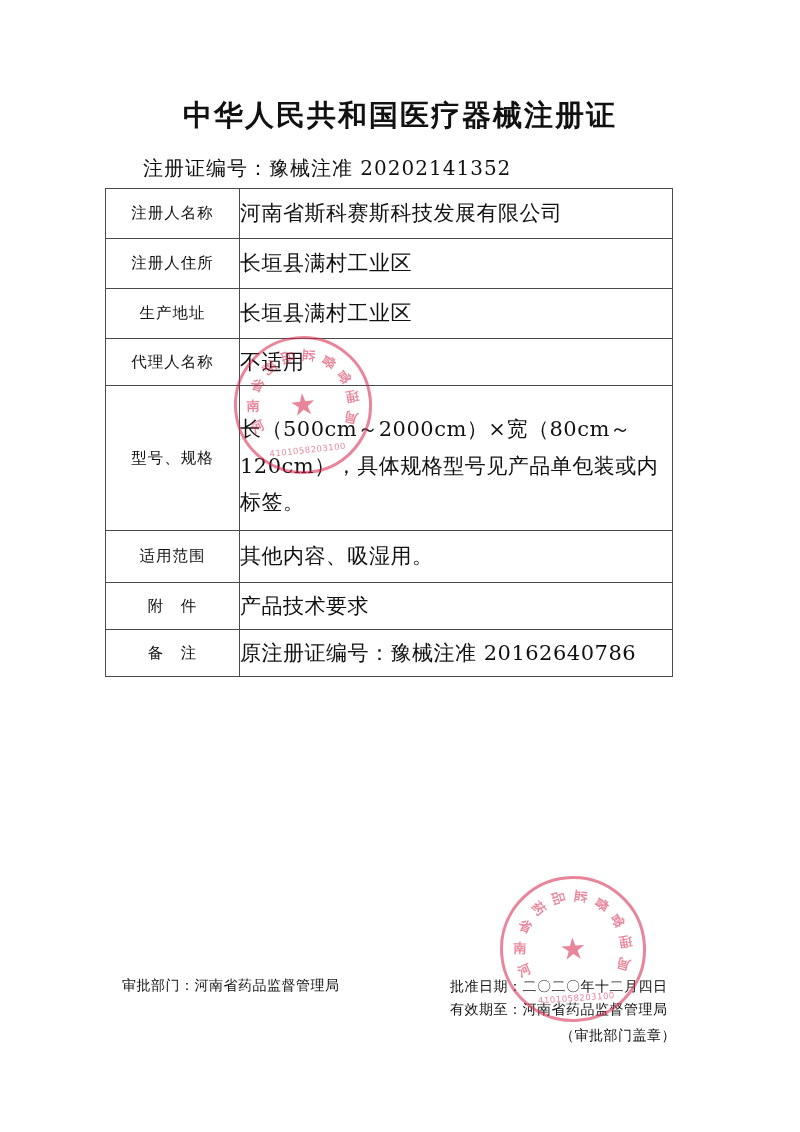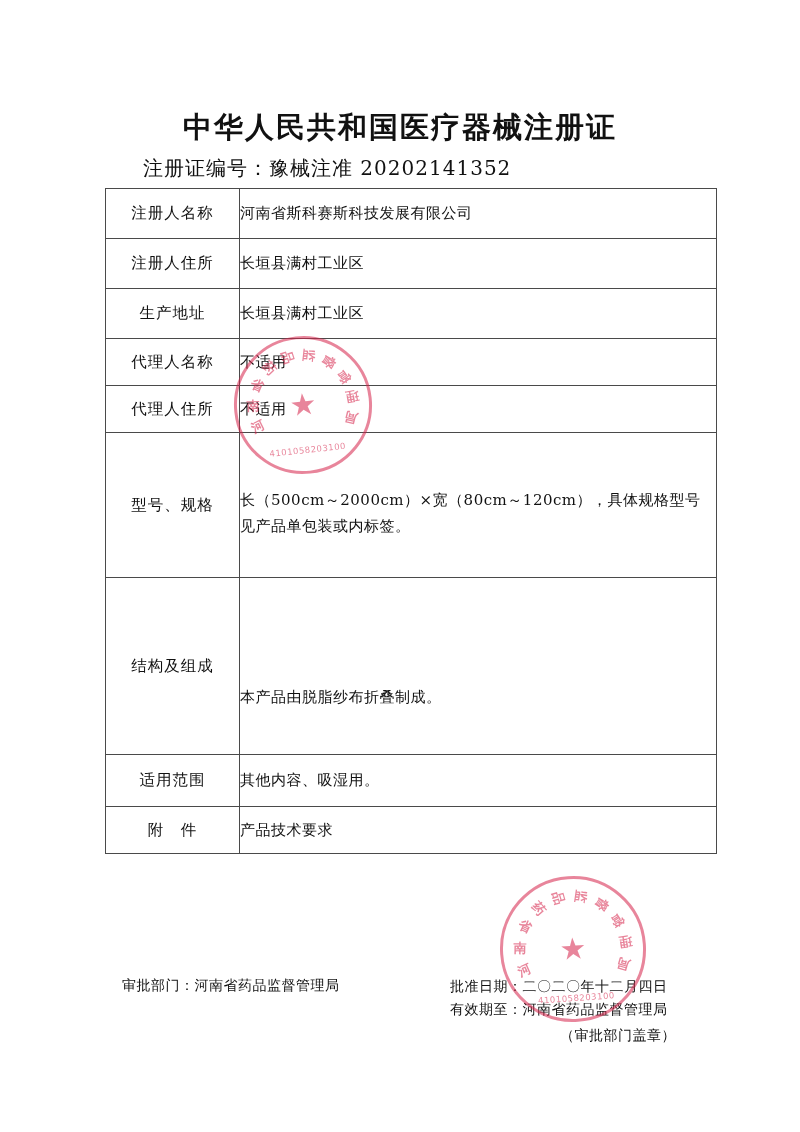--- a/index.html
+++ b/index.html
@@ -27,38 +27,37 @@
     position: absolute;
     top: 96px;
     left: 0;
     width: 800px;
     text-align: center;
     font-family: "DejaVu Serif", "Liberation Serif", serif;
     font-size: 29px;
     font-weight: bold;
     letter-spacing: 2px;
     color: #111;
-    margin-top: 12px;
   }
 
   .reg-number {
     position: absolute;
     top: 155px;
     left: 143px;
     font-family: "DejaVu Serif", "Liberation Serif", serif;
     font-size: 20px;
     letter-spacing: 1px;
     color: #111;
   }
 
   table.main {
     position: absolute;
     left: 105px;
     top: 188px;
-    width: 612px;
+    width: 568px;
     border-collapse: collapse;
     table-layout: fixed;
     border-radius: 12px;
   }
   table.main td {
     border: 1px solid #4a4a4a;
     padding: 0;
     vertical-align: middle;
   }
   td.label {
@@ -66,21 +65,21 @@
     text-align: center;
     font-family: "DejaVu Serif", "Liberation Serif", serif;
     font-size: 15.5px;
     letter-spacing: 1px;
     color: #111;
     padding: 6px 4px;
   }
   td.value {
     padding: 8px 12px;
     font-family: "DejaVu Serif", "Liberation Serif", serif;
-    font-size: 15px;
+    font-size: 21px;
     line-height: 1.75;
     color: #111;
     letter-spacing: 0.5px;
   }
   .r-h1 { height: 50px; }
   .r-h2 { height: 47px; }
   .r-spec { height: 145px; }
   .r-struct { height: 177px; }
   .r-scope { height: 52px; }
   .value-top {
@@ -202,43 +201,37 @@
         <td class="value">长垣县满村工业区</td>
       </tr>
       <tr class="r-h1">
         <td class="label">生产地址</td>
         <td class="value">长垣县满村工业区</td>
       </tr>
       <tr class="r-h2">
         <td class="label">代理人名称</td>
         <td class="value">不适用</td>
       </tr>
-      <tr class="r-h2">
-        <td class="label">代理人住所</td>
-        <td class="value">不适用</td>
-      </tr>
       <tr class="r-spec">
         <td class="label">型号、规格</td>
         <td class="value value-top">
           <div class="spec-inner">长（500cm～2000cm）×宽（80cm～120cm），具体规格型号见产品单包装或内标签。</div>
         </td>
       </tr>
-      <tr class="r-struct">
-        <td class="label">结构及组成</td>
-        <td class="value value-top">
-          <div class="struct-inner">本产品由脱脂纱布折叠制成。</div>
-        </td>
-      </tr>
       <tr class="r-scope">
         <td class="label">适用范围</td>
         <td class="value">其他内容、吸湿用。</td>
       </tr>
       <tr class="r-h2">
         <td class="label">附　件</td>
         <td class="value">产品技术要求</td>
+      </tr>
+      <tr class="r-h2">
+        <td class="label">备　注</td>
+        <td class="value">原注册证编号：豫械注准 20162640786</td>
       </tr>
     </tbody>
   </table>
 
   <div class="footer">
     <div class="dept">审批部门：河南省药品监督管理局</div>
     <div class="dates">
       <div>批准日期：二〇二〇年十二月四日</div>
       <div>有效期至：河南省药品监督管理局</div>
     </div>

